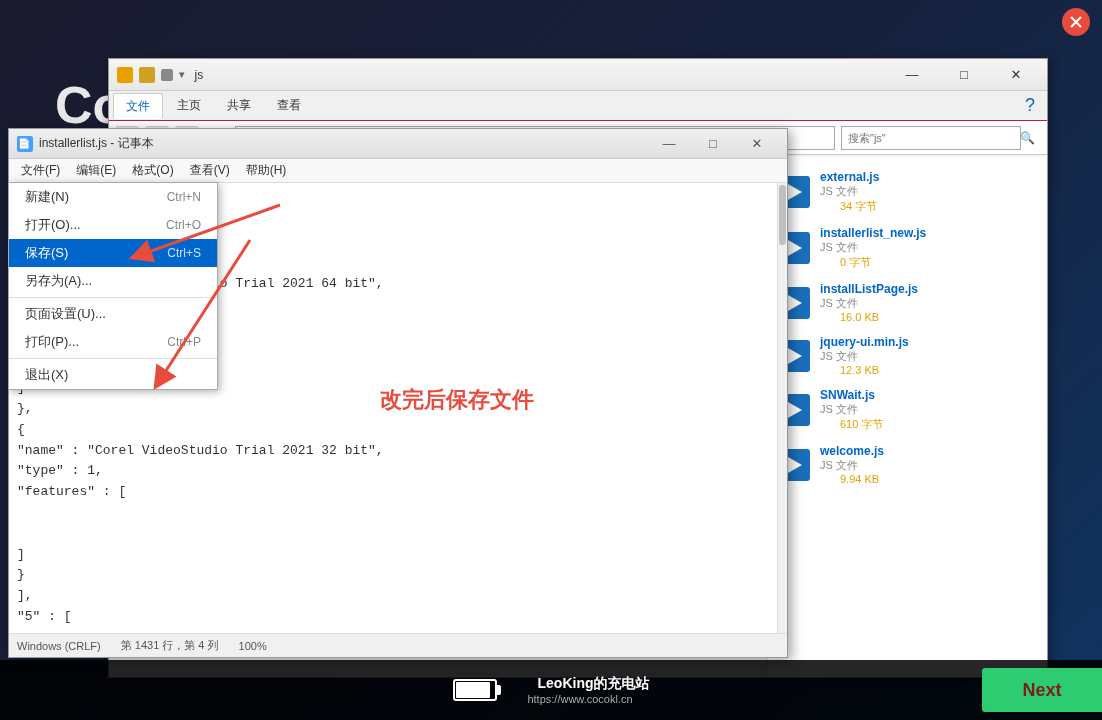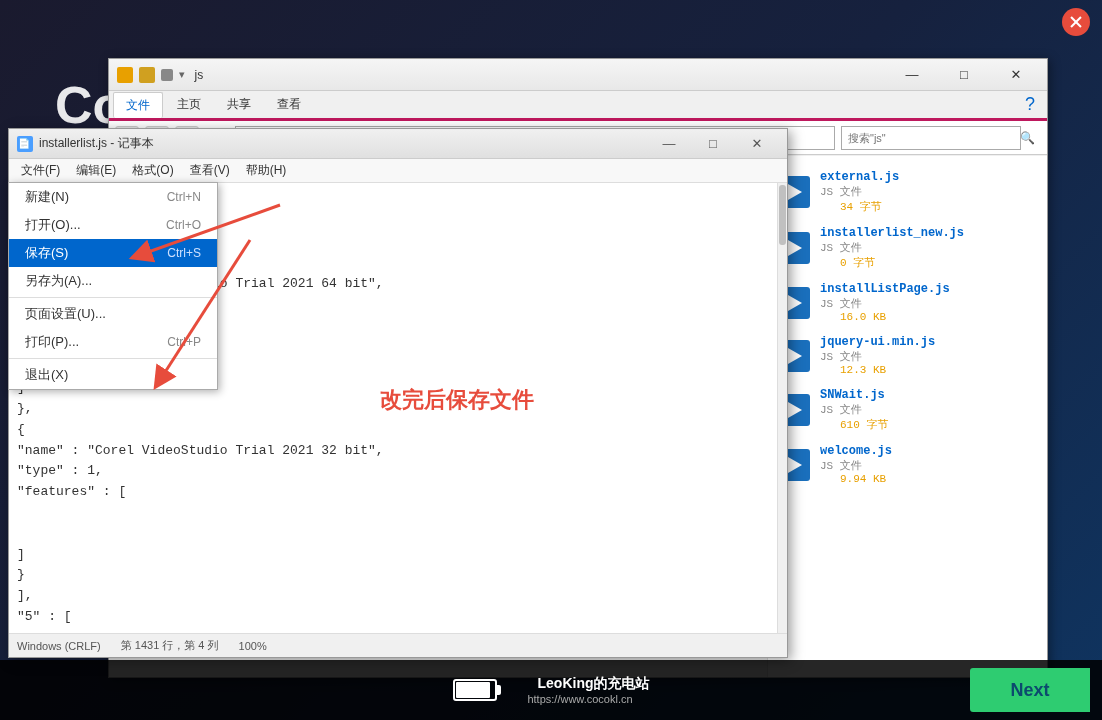--- a/index.html
+++ b/index.html
@@ -93,21 +93,21 @@
       font-size: 13px;
       color: #333;
       cursor: pointer;
       border-radius: 2px;
     }
 
     
     .ribbon {
       height: 30px;
       background: #f0f0f0;
-      border-bottom: 3px solid #be185d;
+      border-bottom: 1px solid #be185d;
       display: flex;
       align-items: center;
       padding: 0 4px;
       gap: 2px;
     }
     .ribbon-tab {
       padding: 4px 12px;
       font-size: 12px;
       color: #333;
       cursor: pointer;
@@ -197,21 +197,20 @@
       overflow-y: auto;
       padding: 8px 0;
     }
 
     .file-item {
       display: flex;
       align-items: center;
       padding: 6px 10px;
       gap: 10px;
       cursor: pointer;
-      font-family: Liberation Mono, monospace;
     }
 
     .file-icon {
       width: 32px;
       height: 32px;
       background: #1a6fbc;
       border-radius: 3px;
       display: flex;
       align-items: center;
       justify-content: center;
@@ -456,25 +455,25 @@
     }
     .bottom-info .subtitle {
       font-size: 11px;
       color: #aaa;
     }
 
     
     .next-btn {
       position: absolute;
       bottom: 8px;
-      right: 12px;
+      right: 0;
       width: 120px;
       height: 44px;
       background: #2ecc71;
-      color: #0c4a6e;
+      color: #7f1d1d;
       font-size: 18px;
       font-weight: bold;
       display: flex;
       align-items: center;
       justify-content: center;
       cursor: pointer;
       border-radius: 3px 0 0 3px;
     }
 
     

